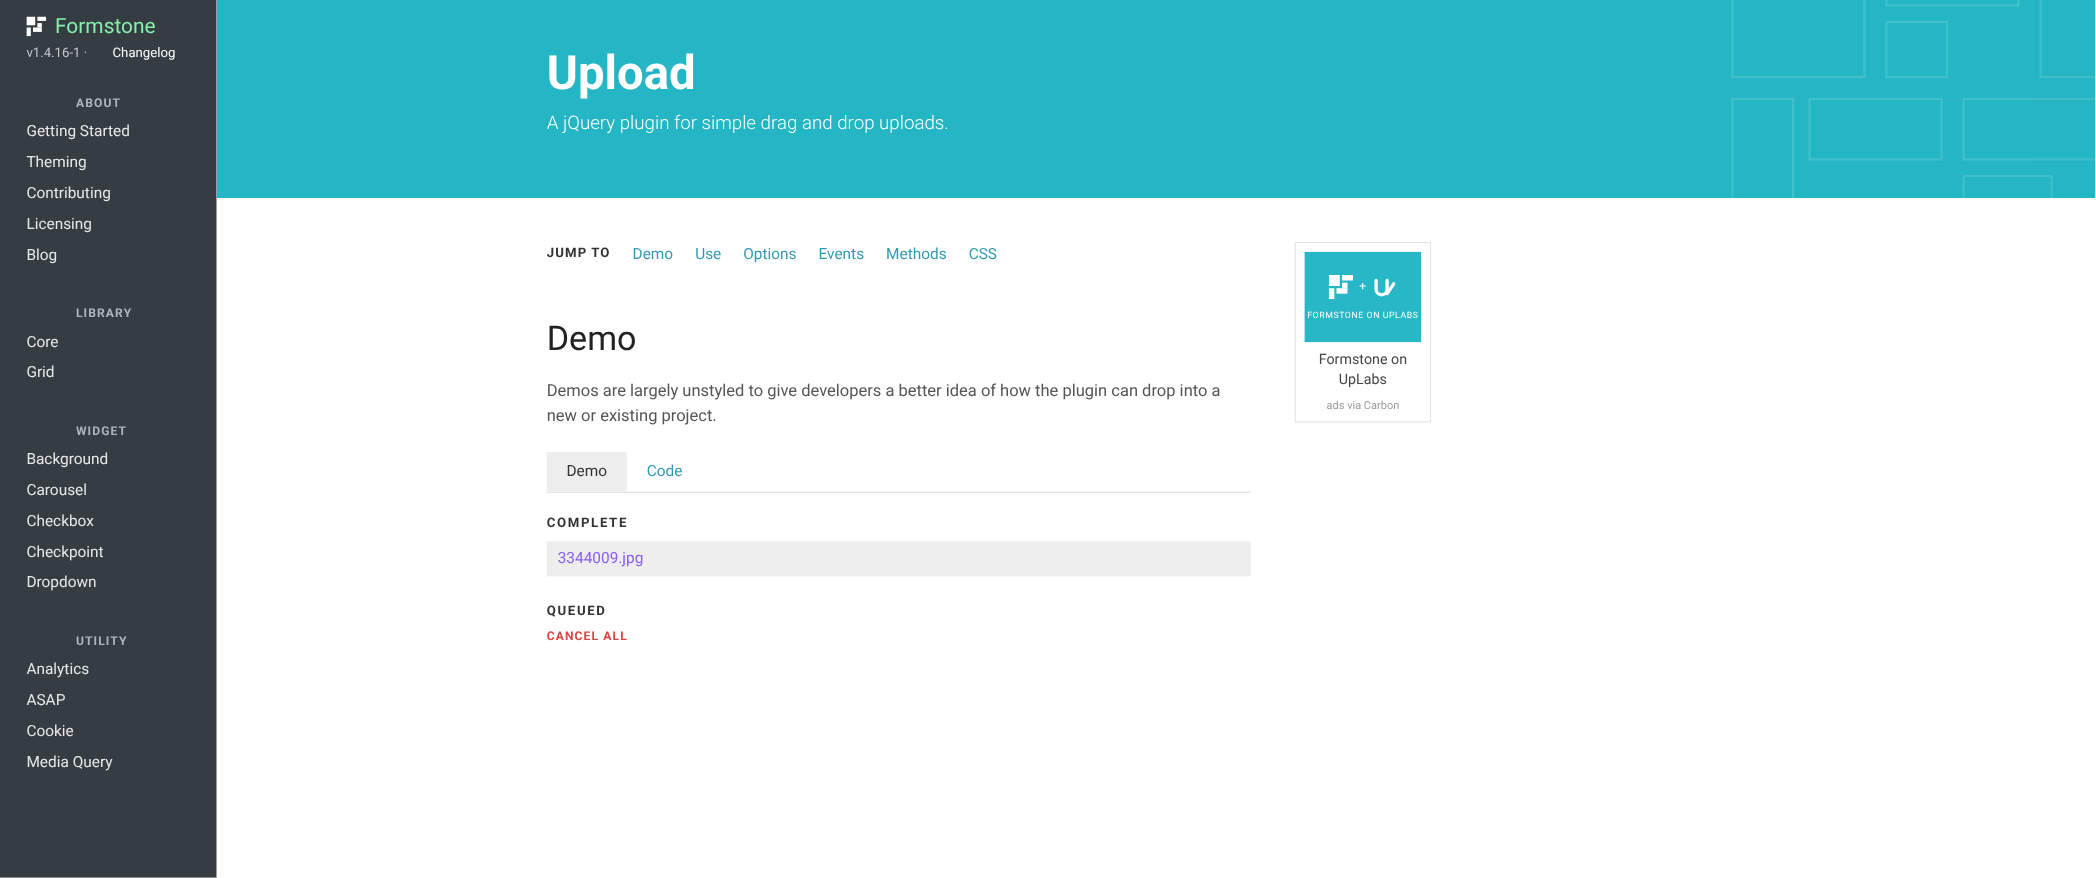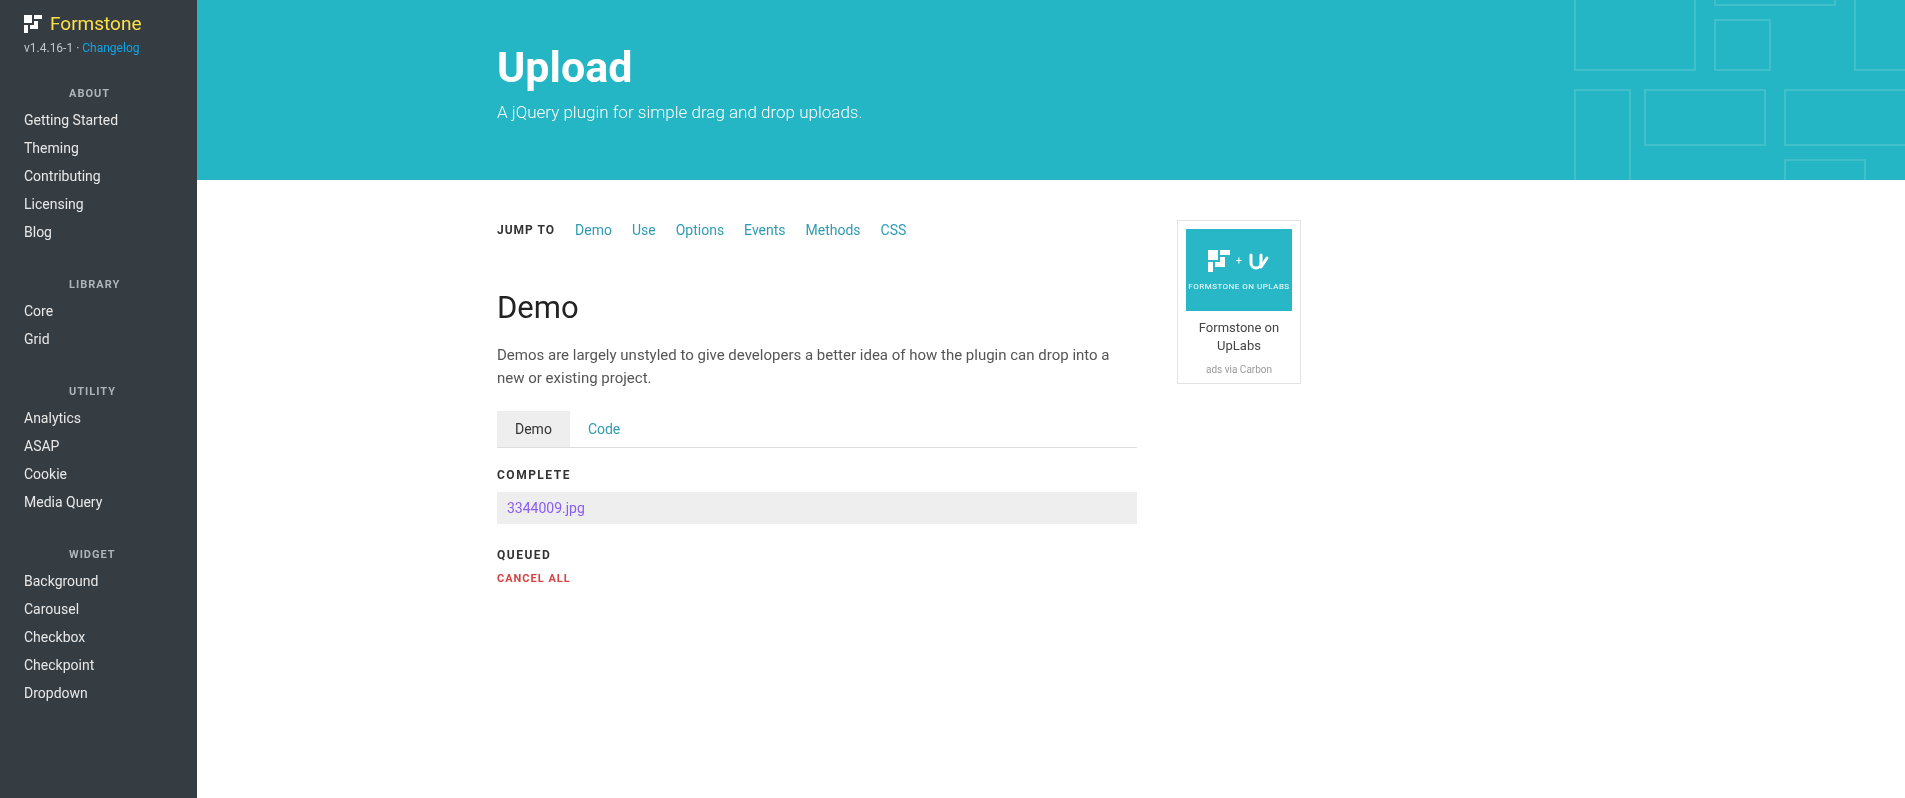--- a/index.html
+++ b/index.html
@@ -29,28 +29,28 @@
   gap: 8px;
 }
 .logo-icon {
   width: 18px;
   height: 18px;
   display: inline-block;
 }
 .logo-text {
   font-size: 19px;
   font-weight: 400;
-  color: #fde047;
+  color: #86efac;
 }
 .version-row {
   padding: 6px 24px 0 24px;
   font-size: 12px;
   color: #c2c7cb;
 }
-.version-row a { color: #0ea5e9; text-decoration: none; }
+.version-row a { color: #ffffff; text-decoration: none; margin-left: 20px; }
 .nav-section {
   margin-top: 32px;
 }
 .nav-heading {
   font-size: 11px;
   font-weight: 700;
   letter-spacing: 1px;
   color: #aeb4ba;
   padding: 0 24px 6px 24px;
   margin-left: 45px;
@@ -251,33 +251,33 @@
         <a class="nav-item">Contributing</a>
         <a class="nav-item">Licensing</a>
         <a class="nav-item">Blog</a>
       </div>
       <div class="nav-section">
         <div class="nav-heading">LIBRARY</div>
         <a class="nav-item">Core</a>
         <a class="nav-item">Grid</a>
       </div>
       <div class="nav-section">
-        <div class="nav-heading">UTILITY</div>
-        <a class="nav-item">Analytics</a>
-        <a class="nav-item">ASAP</a>
-        <a class="nav-item">Cookie</a>
-        <a class="nav-item">Media Query</a>
-      </div>
-      <div class="nav-section">
         <div class="nav-heading">WIDGET</div>
         <a class="nav-item">Background</a>
         <a class="nav-item">Carousel</a>
         <a class="nav-item">Checkbox</a>
         <a class="nav-item">Checkpoint</a>
         <a class="nav-item">Dropdown</a>
+      </div>
+      <div class="nav-section">
+        <div class="nav-heading">UTILITY</div>
+        <a class="nav-item">Analytics</a>
+        <a class="nav-item">ASAP</a>
+        <a class="nav-item">Cookie</a>
+        <a class="nav-item">Media Query</a>
       </div>
     </div>
 </nav>
 
 <div class="main">
 
   <header class="hero">
     <div class="hero-deco">
       <svg viewBox="0 0 420 280" stroke="#fff" stroke-width="2" fill="none">
         <rect x="10" y="10" width="120" height="120"></rect>

